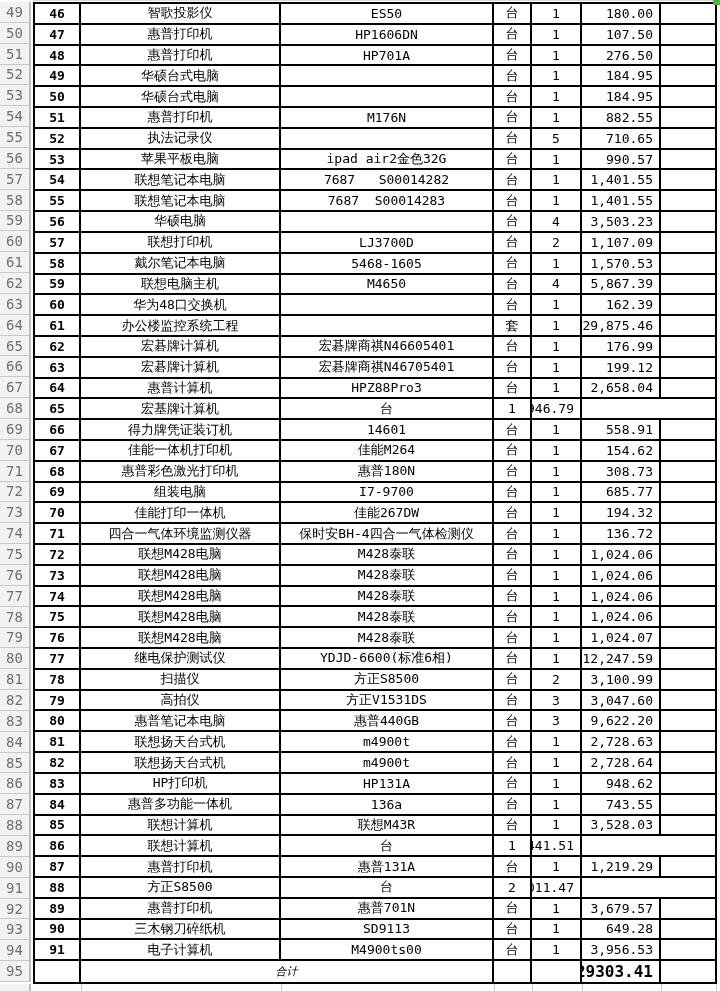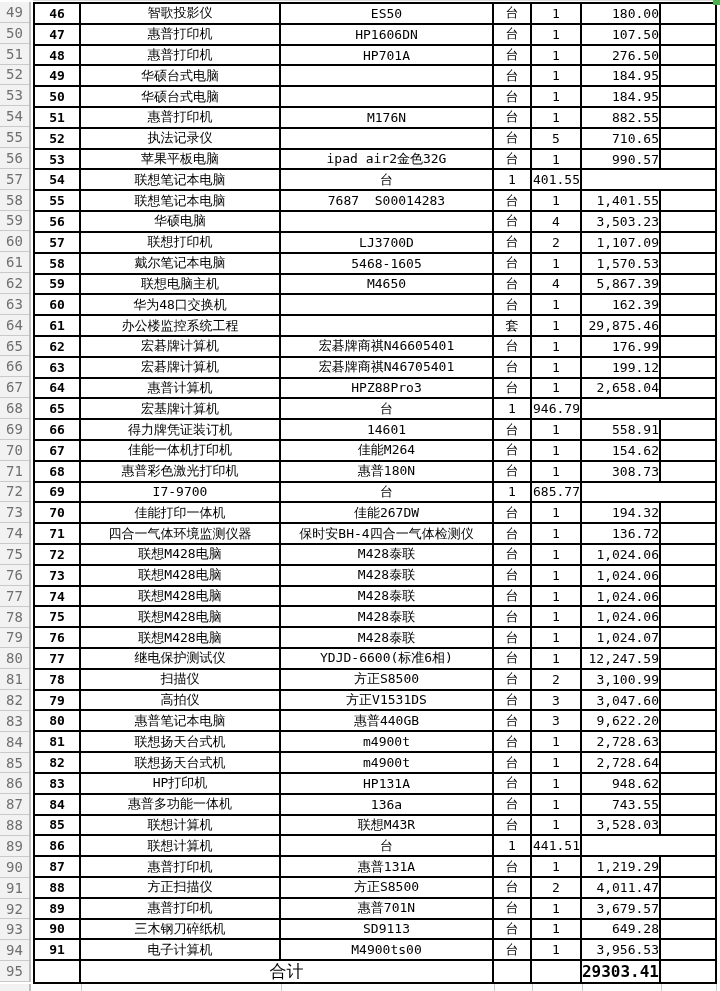--- a/index.html
+++ b/index.html
@@ -36,23 +36,23 @@
   }
   .row.total{grid-template-columns:46px 413px 38px 50px 79px 1fr;}
   .row:last-child{border-bottom:none;}
   .cell{
     border-right:2px solid #000;box-sizing:border-box;min-width:0;
     display:flex;align-items:center;justify-content:center;
     font-size:13px;color:#000;white-space:pre;overflow:hidden;
   }
   .cell:last-child{border-right:none;}
   .cell.seq{font-weight:bold;font-size:13px;}
-  .cell.amount{justify-content:flex-end;}
+  .cell.amount{justify-content:flex-end;padding-right:6px;}
   .cell.amount.bold{font-weight:bold;font-size:16px;}
-  .cell.totallabel{font-size:17px;}
+  .cell.totallabel{font-size:11px;font-style:italic;}
   
   .below-strip{position:absolute;left:33px;top:984px;width:684px;height:7px;}
   .below-strip .vline{position:absolute;top:0;width:1px;height:7px;background:#c9c9c9;}
   .top-line{position:absolute;left:33px;top:0;width:684px;height:1px;background:#d9d9d9;}
   
   .fill-handle{position:absolute;right:0;top:0;width:7px;height:5px;background:#4CAF50;}
 </style>
 </head>
 <body>
 
@@ -176,20 +176,21 @@
       <div class="cell name">苹果平板电脑</div>
       <div class="cell model">ipad air2金色32G</div>
       <div class="cell unit">台</div>
       <div class="cell qty">1</div>
       <div class="cell amount">990.57</div>
       <div class="cell"></div>
     </div>
     <div class="row">
       <div class="cell seq">54</div>
       <div class="cell name">联想笔记本电脑</div>
+      <div class="cell model">7687   S00014282</div>
       <div class="cell unit">台</div>
       <div class="cell qty">1</div>
       <div class="cell amount">1,401.55</div>
       <div class="cell"></div>
     </div>
     <div class="row">
       <div class="cell seq">55</div>
       <div class="cell name">联想笔记本电脑</div>
       <div class="cell model">7687  S00014283</div>
       <div class="cell unit">台</div>
@@ -308,20 +309,21 @@
       <div class="cell seq">68</div>
       <div class="cell name">惠普彩色激光打印机</div>
       <div class="cell model">惠普180N</div>
       <div class="cell unit">台</div>
       <div class="cell qty">1</div>
       <div class="cell amount">308.73</div>
       <div class="cell"></div>
     </div>
     <div class="row">
       <div class="cell seq">69</div>
+      <div class="cell name">组装电脑</div>
       <div class="cell model">I7-9700</div>
       <div class="cell unit">台</div>
       <div class="cell qty">1</div>
       <div class="cell amount">685.77</div>
       <div class="cell"></div>
     </div>
     <div class="row">
       <div class="cell seq">70</div>
       <div class="cell name">佳能打印一体机</div>
       <div class="cell model">佳能267DW</div>
@@ -477,21 +479,20 @@
       <div class="cell seq">87</div>
       <div class="cell name">惠普打印机</div>
       <div class="cell model">惠普131A</div>
       <div class="cell unit">台</div>
       <div class="cell qty">1</div>
       <div class="cell amount">1,219.29</div>
       <div class="cell"></div>
     </div>
     <div class="row">
       <div class="cell seq">88</div>
-      <div class="cell name">方正扫描仪</div>
       <div class="cell model">方正S8500</div>
       <div class="cell unit">台</div>
       <div class="cell qty">2</div>
       <div class="cell amount">4,011.47</div>
       <div class="cell"></div>
     </div>
     <div class="row">
       <div class="cell seq">89</div>
       <div class="cell name">惠普打印机</div>
       <div class="cell model">惠普701N</div>

